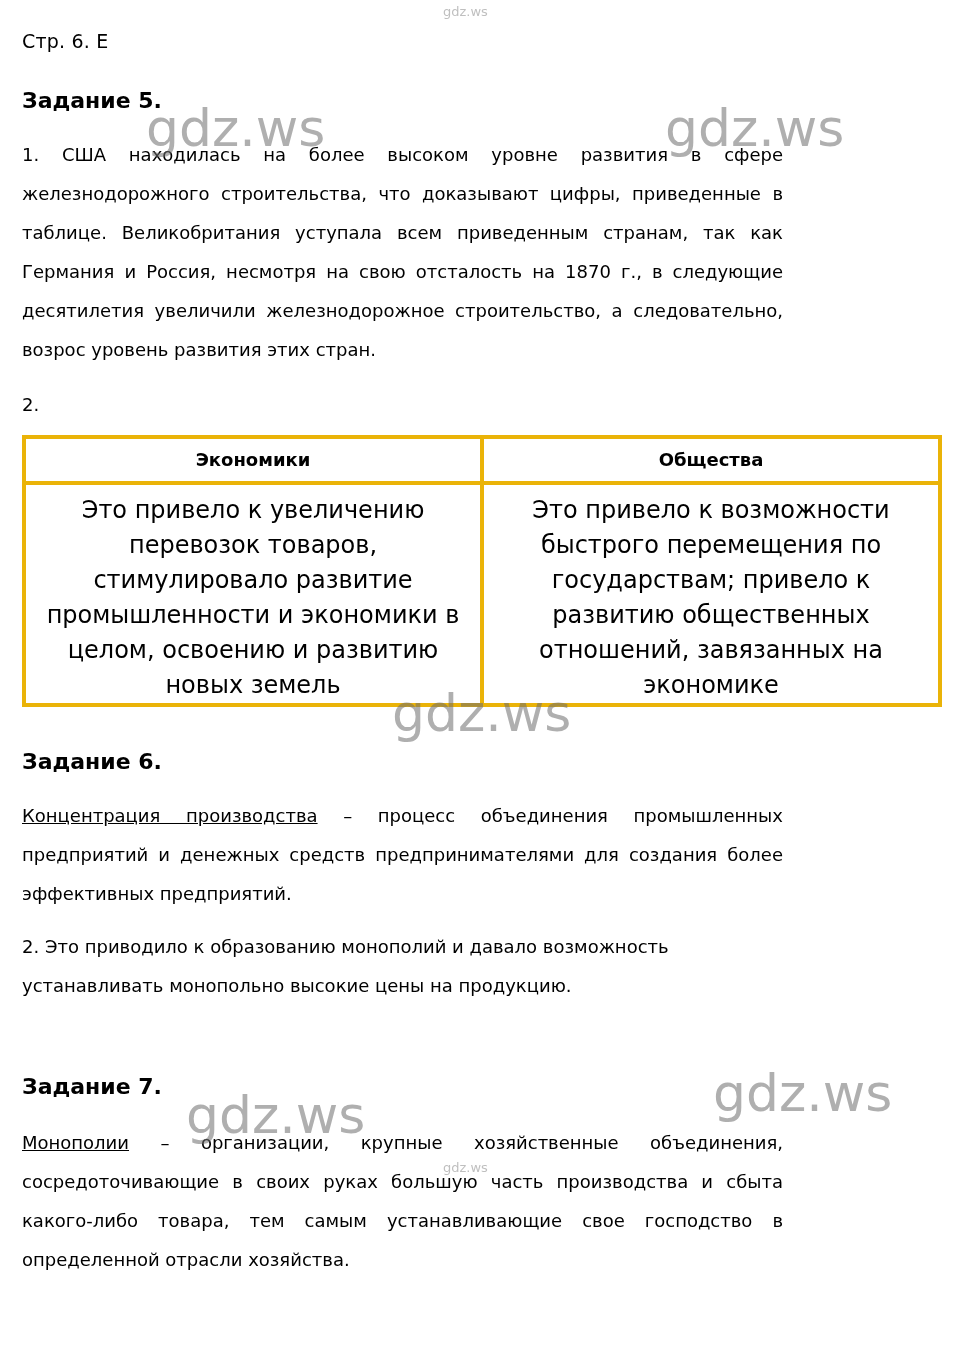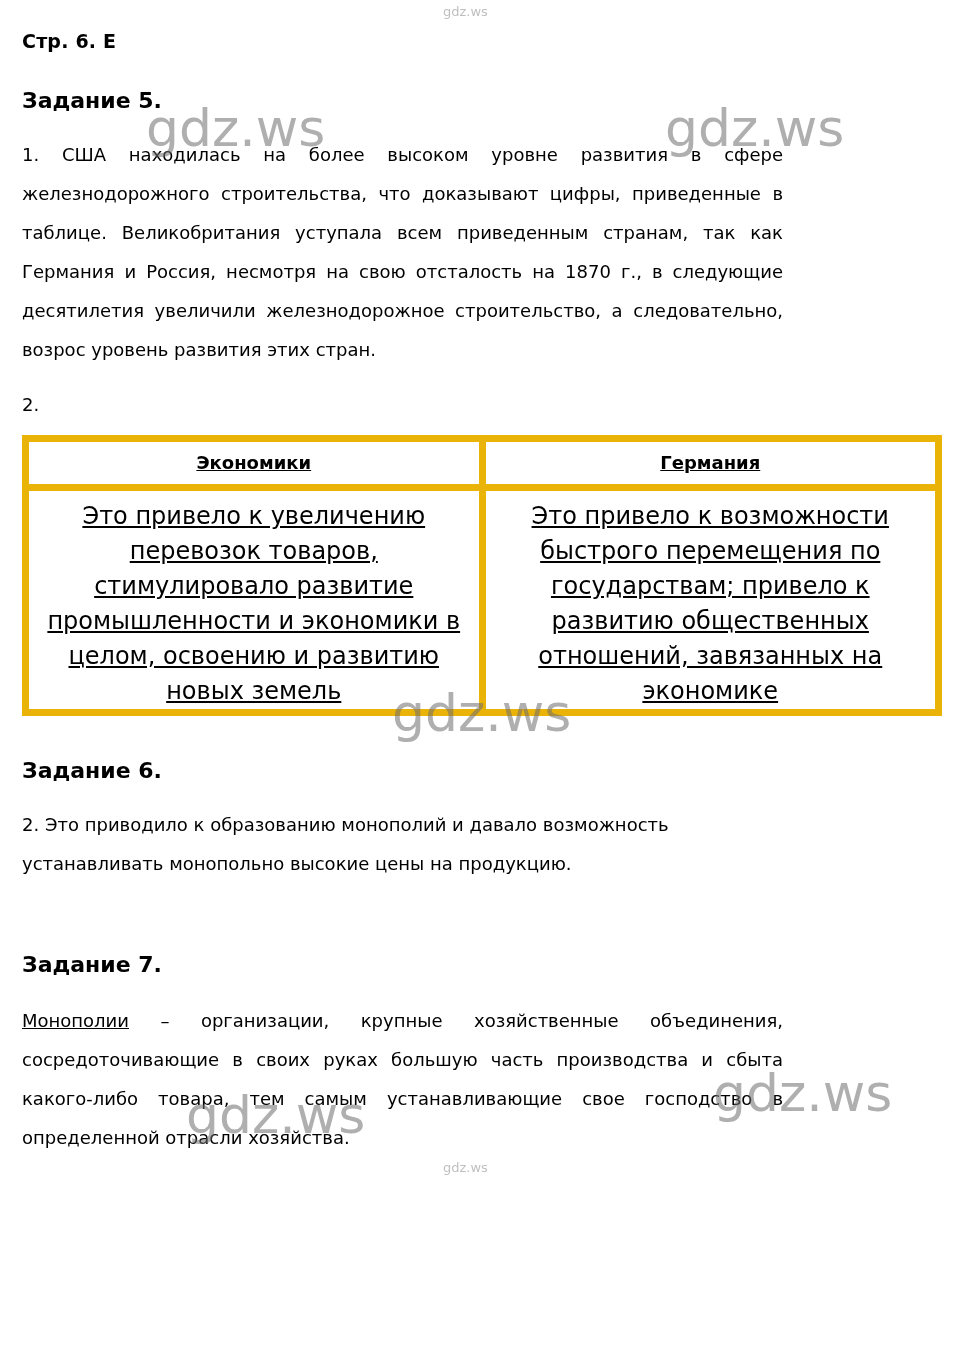--- a/index.html
+++ b/index.html
@@ -45,21 +45,21 @@
   .wm-3 { left: 392px; top: 683px; font-size: 52px; }
   .wm-4 { left: 186px; top: 1085px; font-size: 52px; }
   .wm-5 { left: 713px; top: 1063px; font-size: 52px; }
   .wm-6 { left: 443px; top: 1160px; font-size: 13px; color:#8b8b8b; }
 
   
   .content { position: relative; z-index: 1; }
 
   .page-head {
     font-size: 19px;
-    font-weight: bold;
+    font-weight: normal;
     margin: 0 0 36px 0;
     letter-spacing: 0.2px;
   }
   .task-title {
     font-size: 22px;
     font-weight: bold;
     margin: 0 0 22px 0;
   }
   p.para {
     font-size: 18px;
@@ -77,23 +77,22 @@
   }
 
   
   table.grid {
     width: 920px;
     border-collapse: collapse;
     margin: 14px 0 0 0;
     table-layout: fixed;
   }
   table.grid th, table.grid td {
-    border: 7px solid #eab308;
+    border: 4px solid #eab308;
     vertical-align: top;
-    text-decoration: underline;
   }
   table.grid th {
     font-size: 18px;
     font-weight: bold;
     text-align: center;
     padding: 10px 6px 11px 6px;
   }
   table.grid td {
     font-size: 24px;
     line-height: 35px;
@@ -124,35 +123,36 @@
     <div class="task-title">Задание 5.</div>
 
     <p class="para">1. США находилась на более высоком уровне развития в сфере железнодорожного строительства, что доказывают цифры, приведенные в таблице. Великобритания уступала всем приведенным странам, так как Германия и Россия, несмотря на свою отсталость на 1870 г., в следующие десятилетия увеличили железнодорожное строительство, а следовательно, возрос уровень развития этих стран.</p>
 
     <div class="num-line">2.</div>
 
     <table class="grid">
       <thead>
         <tr>
           <th>Экономики</th>
-          <th>Германия</th>
+          <th>Общества</th>
         </tr>
       </thead>
       <tbody>
         <tr>
           <td>Это привело к увеличению перевозок товаров, стимулировало развитие промышленности и экономики в целом, освоению и развитию новых земель</td>
           <td>Это привело к возможности быстрого перемещения по государствам; привело к развитию общественных отношений, завязанных на экономике</td>
         </tr>
       </tbody>
     </table>
 
     <div class="spacer-30"></div>
 
     <div class="task-title" style="margin-top:12px;">Задание 6.</div>
 
+    <p class="para"><span class="underline">Концентрация производства</span><span> – процесс объединения промышленных предприятий и денежных средств предпринимателями для создания более эффективных предприятий.</span></p>
 
 
     <p class="para nojust" style="margin-top:14px;">2. Это приводило к образованию монополий и давало возможность устанавливать монопольно высокие цены на продукцию.</p>
 
     <div class="spacer-22"></div>
 
     <div class="task-title" style="margin-top:37px;">Задание 7.</div>
 
     <p class="para" style="margin-top:24px;"><span class="underline">Монополии</span><span> – организации, крупные хозяйственные объединения, сосредоточивающие в своих руках большую часть производства и сбыта какого-либо товара, тем самым устанавливающие свое господство в определенной отрасли хозяйства.</span></p>
 

